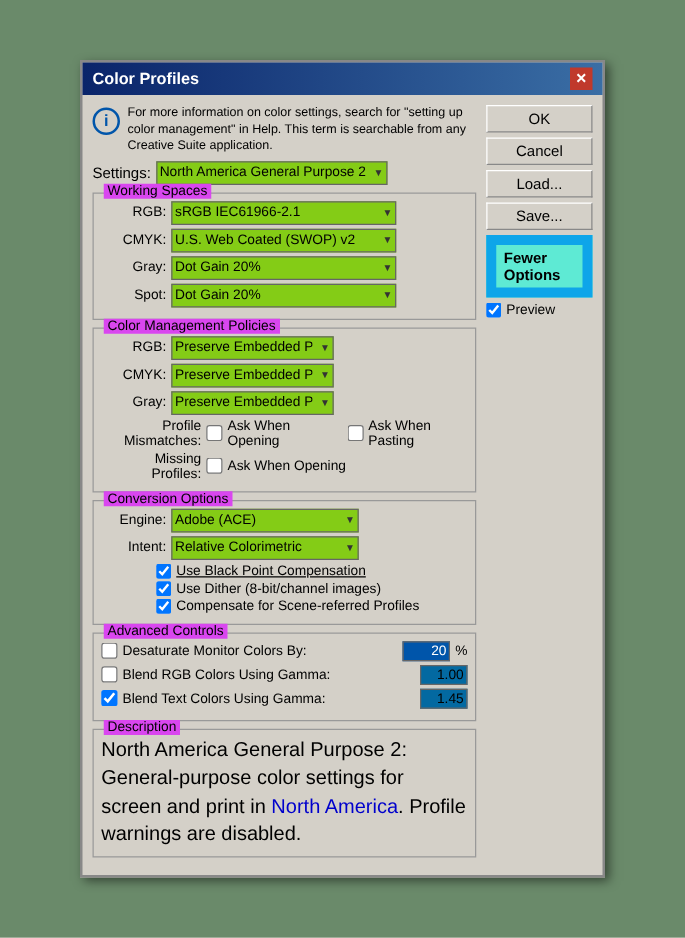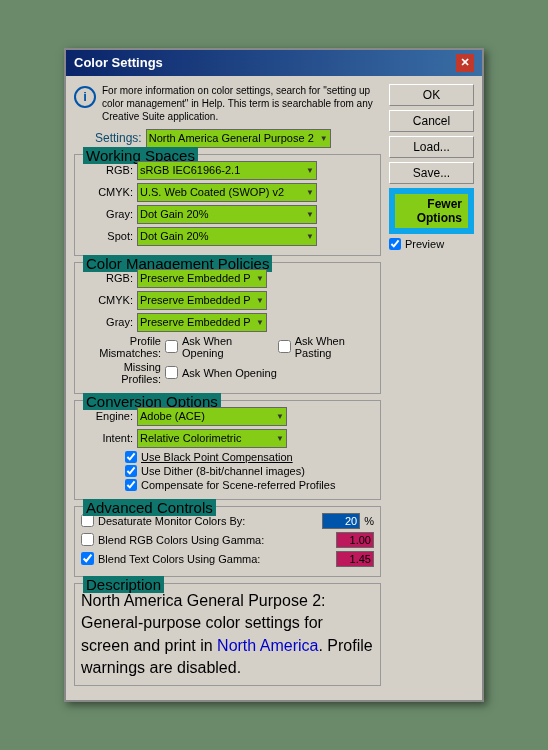--- a/index.html
+++ b/index.html
@@ -84,37 +84,36 @@
       line-height: 1.3;
     }
     .settings-row {
       display: flex;
       align-items: center;
       margin-bottom: 6px;
       gap: 4px;
     }
     .settings-row label {
       font-size: 12px;
-      color: #0c4a6e;
+      color: #000000;
       white-space: nowrap;
-      margin-left: 21px;
     }
     .group-box {
       border: 1px solid #999;
       margin-bottom: 6px;
       position: relative;
       padding: 6px 6px 6px 6px;
     }
     .group-label {
       position: absolute;
       top: -8px;
       left: 8px;
-      background: #0f766e;
+      background: #d946ef;
       padding: 0 3px;
-      font-size: 15px;
+      font-size: 11px;
       color: #000;
     }
     .field-row {
       display: flex;
       align-items: center;
       margin-bottom: 3px;
       margin-left: 12px;
     }
     .field-label {
       text-align: right;
@@ -170,26 +169,26 @@
       border: 1px solid #888;
       border-top-color: #fff;
       border-left-color: #fff;
       padding: 3px 6px;
       font-size: 12px;
       cursor: pointer;
       text-align: center;
       width: 85px;
     }
     .btn-fewer {
-      background: #84cc16;
-      border: 6px solid #0ea5e9;
+      background: #5eead4;
+      border: 8px solid #0ea5e9;
       padding: 3px 6px;
       font-size: 12px;
       cursor: pointer;
-      text-align: right;
+      text-align: left;
       width: 85px;
       font-weight: bold;
     }
     .mismatch-row {
       display: flex;
       align-items: center;
       gap: 4px;
       margin-bottom: 2px;
       font-size: 11px;
     }
@@ -205,42 +204,42 @@
       gap: 4px;
       margin-bottom: 3px;
       font-size: 11px;
     }
     .adv-label {
       flex: 1;
     }
     .adv-input {
       width: 38px;
       border: 1px solid #666;
-      background: #be185d;
+      background: #0369a1;
       padding: 1px 2px;
       font-size: 11px;
       text-align: right;
     }
     .adv-input.selected {
       background: #0055aa;
       color: white;
     }
     .desc-text {
       font-size: 16px;
       color: #000;
       line-height: 1.4;
     }
     .desc-text span.blue { color: #0000cc; }
   </style>
 </head>
 <body>
 
 <div class="dialog">
   <div class="title-bar">
-    <span>Color Settings</span>
+    <span>Color Profiles</span>
     <button class="close-btn">✕</button>
   </div>
   <div class="dialog-body">
     <div class="left-panel">
 
       <div class="info-row">
         <div class="info-icon">i</div>
         <div class="info-text">For more information on color settings, search for "setting up color management" in Help. This term is searchable from any Creative Suite application.</div>
       </div>
 

